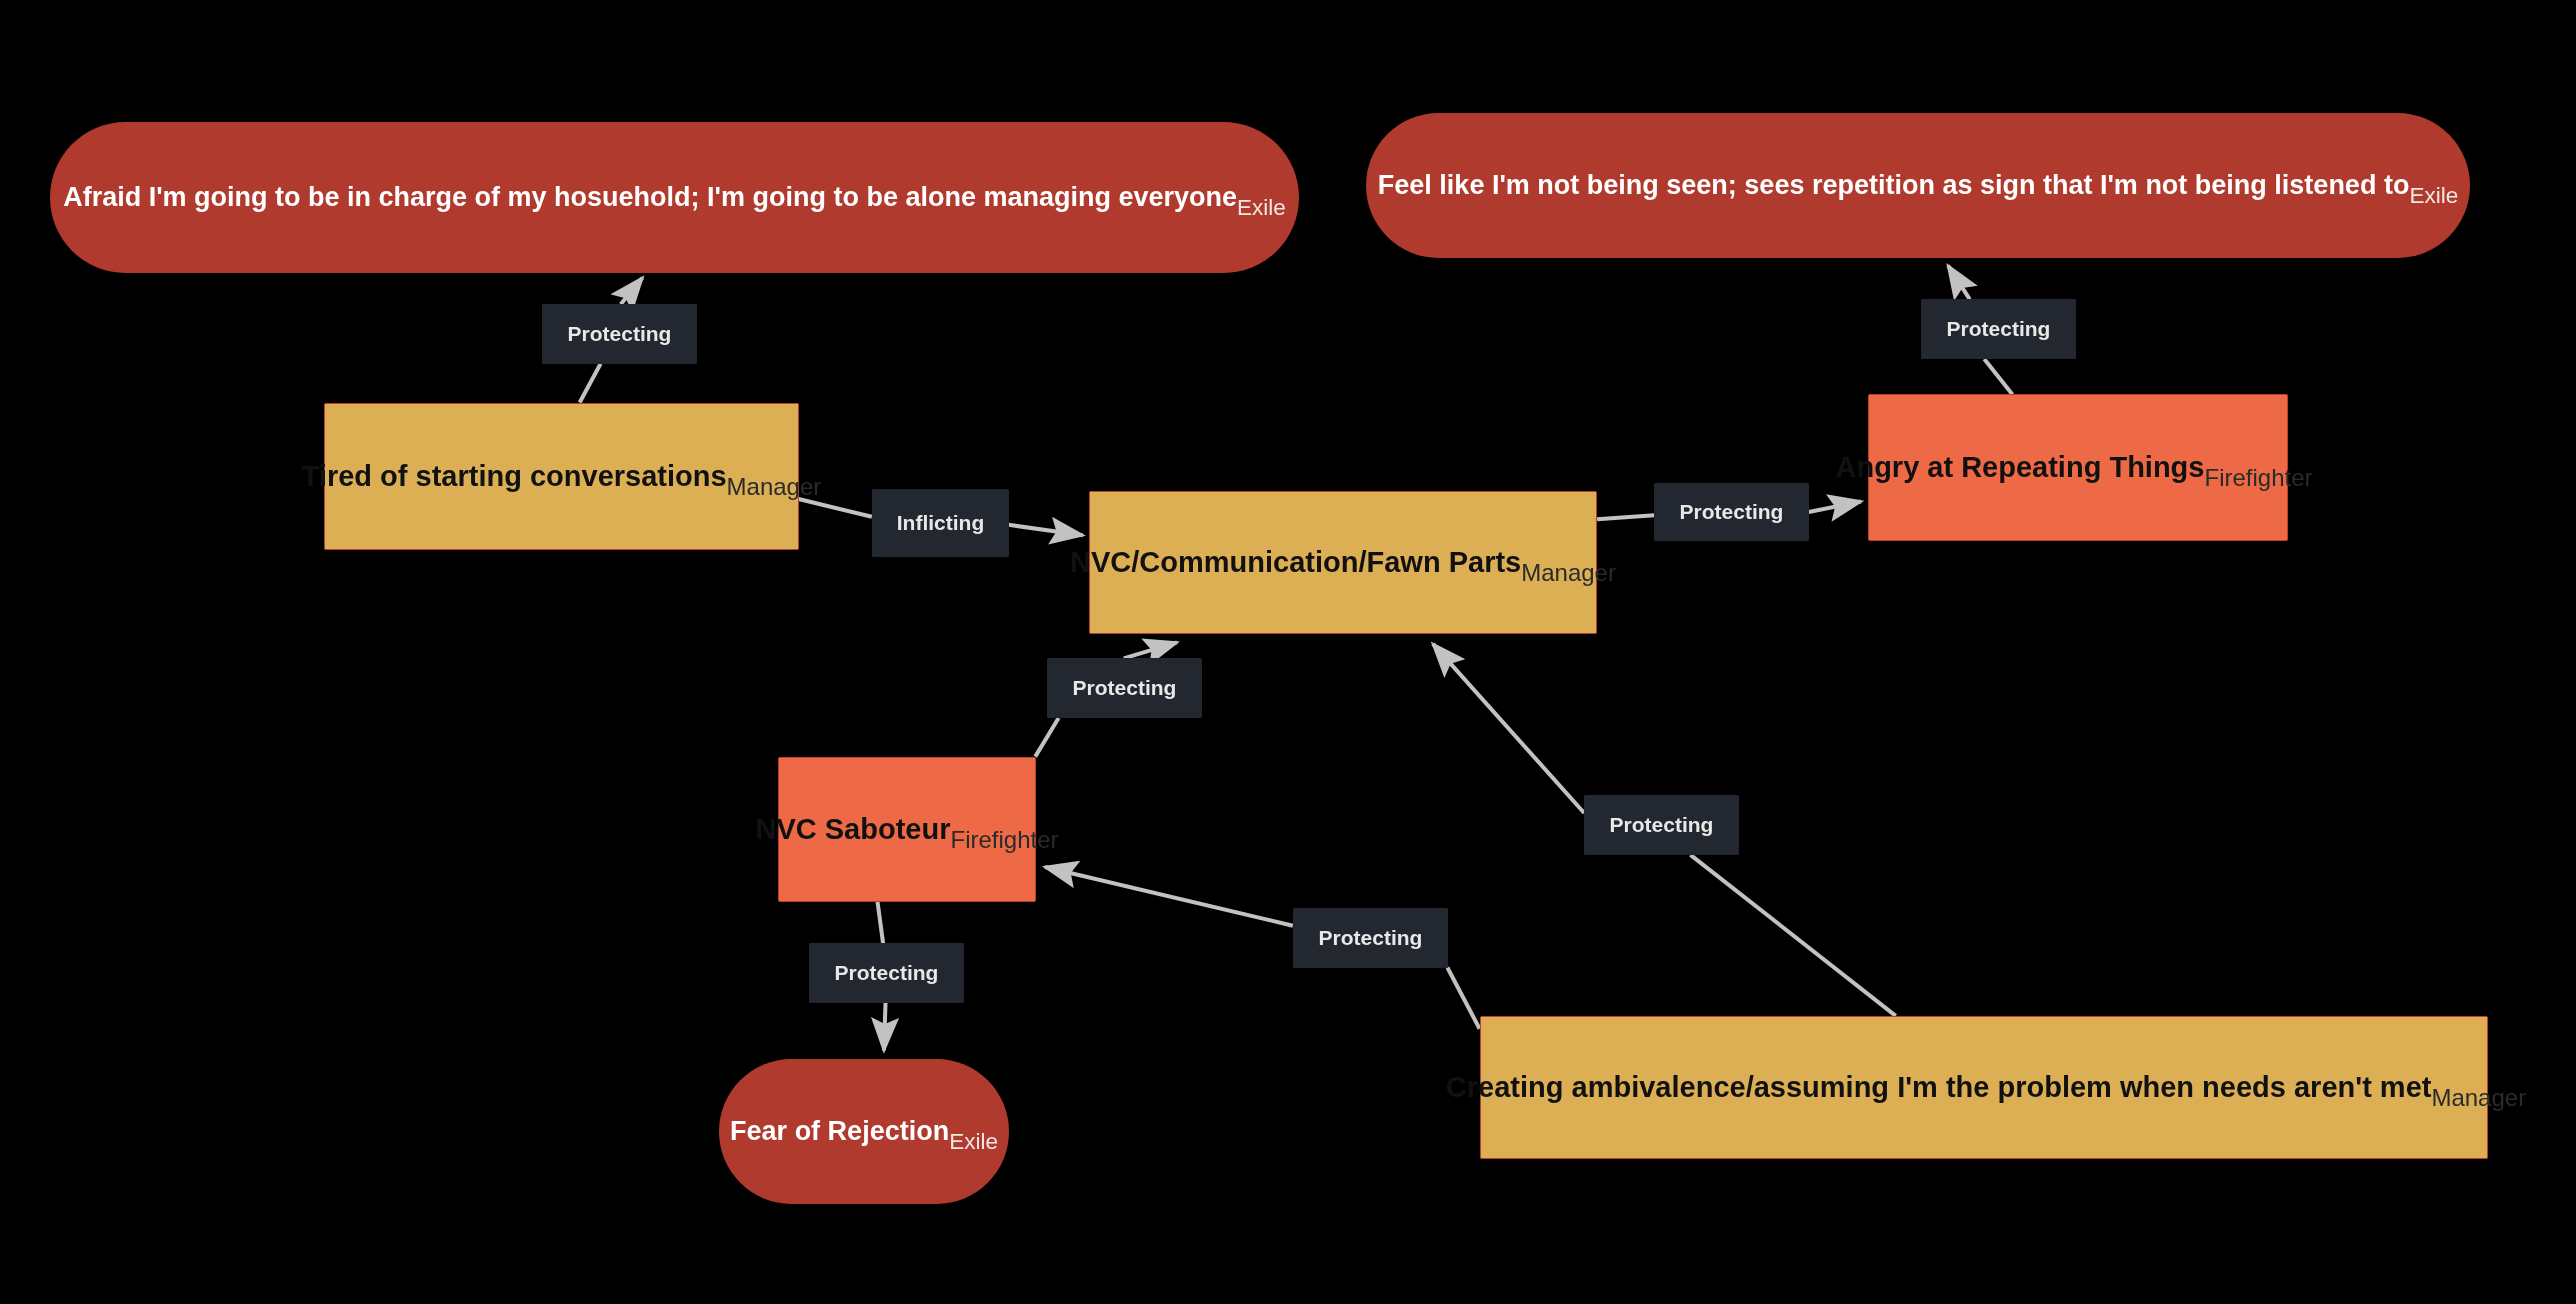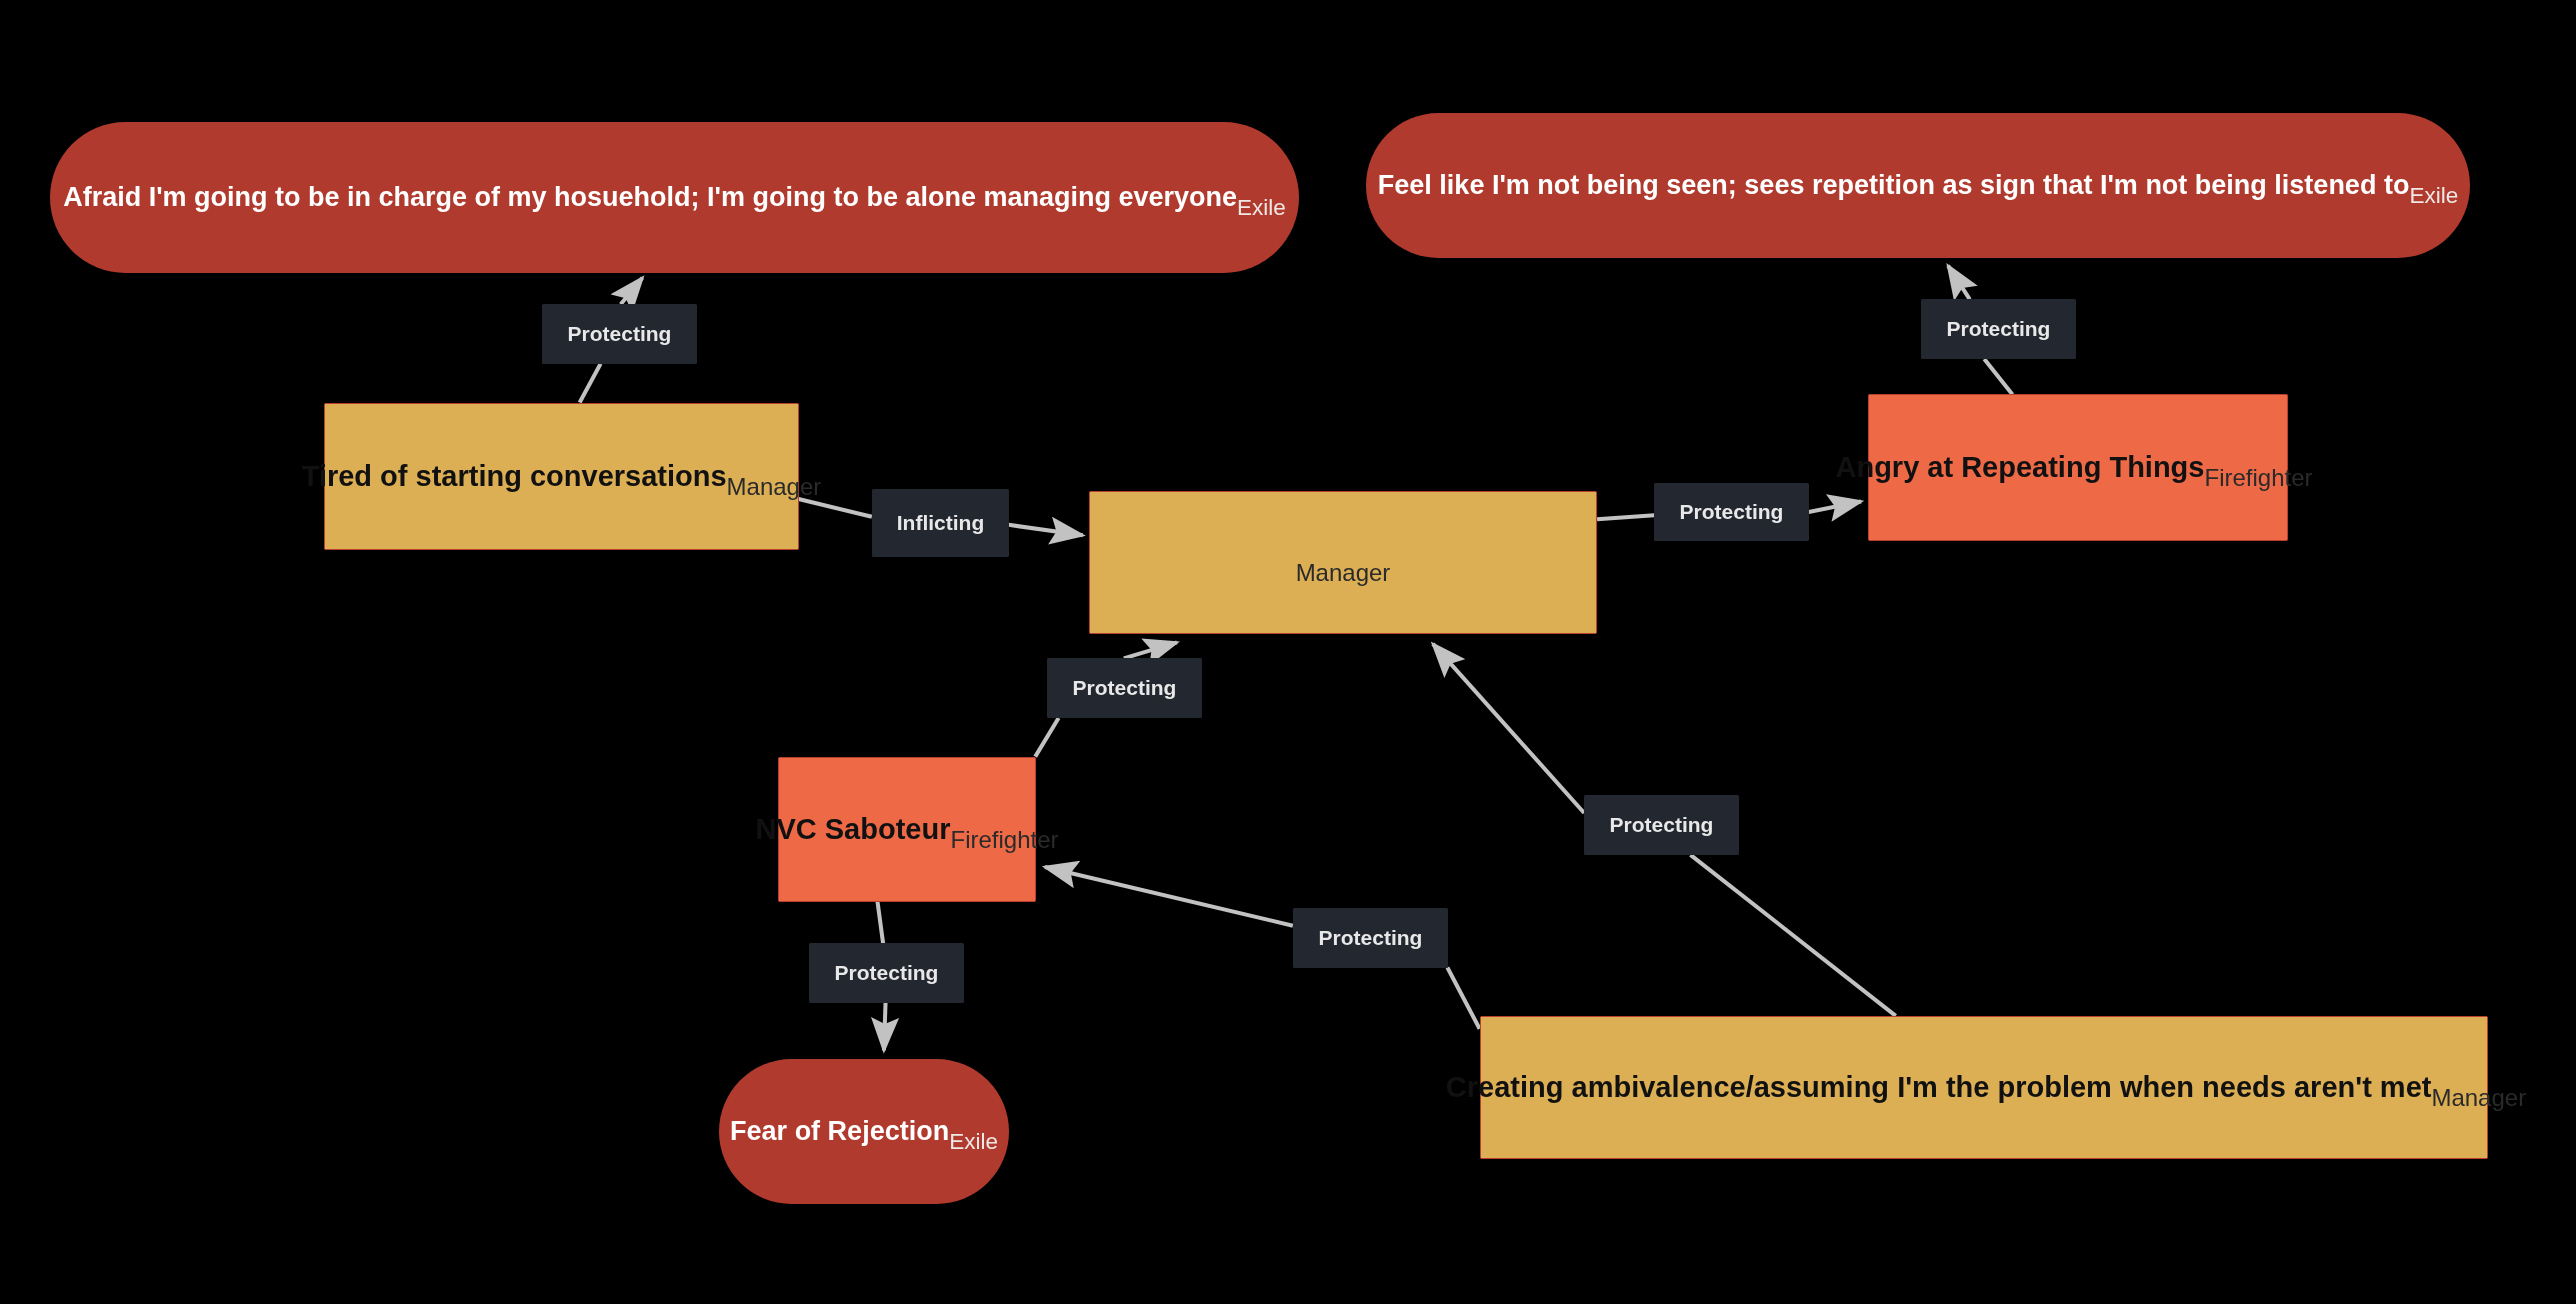--- a/index.html
+++ b/index.html
@@ -150,20 +150,21 @@
     <div class="n-title">Feel like I'm not being seen; sees repetition as sign that I'm not being listened to</div>
     <div class="n-role">Exile</div>
   </div>
 
   <div class="node manager" style="left:324px; top:403px; width:475px; height:147px;">
     <div class="n-title">Tired of starting conversations</div>
     <div class="n-role">Manager</div>
   </div>
 
   <div class="node manager" style="left:1089px; top:491px; width:508px; height:143px;">
+    <div class="n-title">NVC/Communication/Fawn Parts</div>
     <div class="n-role">Manager</div>
   </div>
 
   <div class="node firefighter" style="left:1868px; top:394px; width:420px; height:147px;padding-left:16px;">
     <div class="n-title">Angry at Repeating Things</div>
     <div class="n-role">Firefighter</div>
   </div>
 
   <div class="node firefighter" style="left:778px; top:757px; width:258px; height:145px;">
     <div class="n-title">NVC Saboteur</div>

